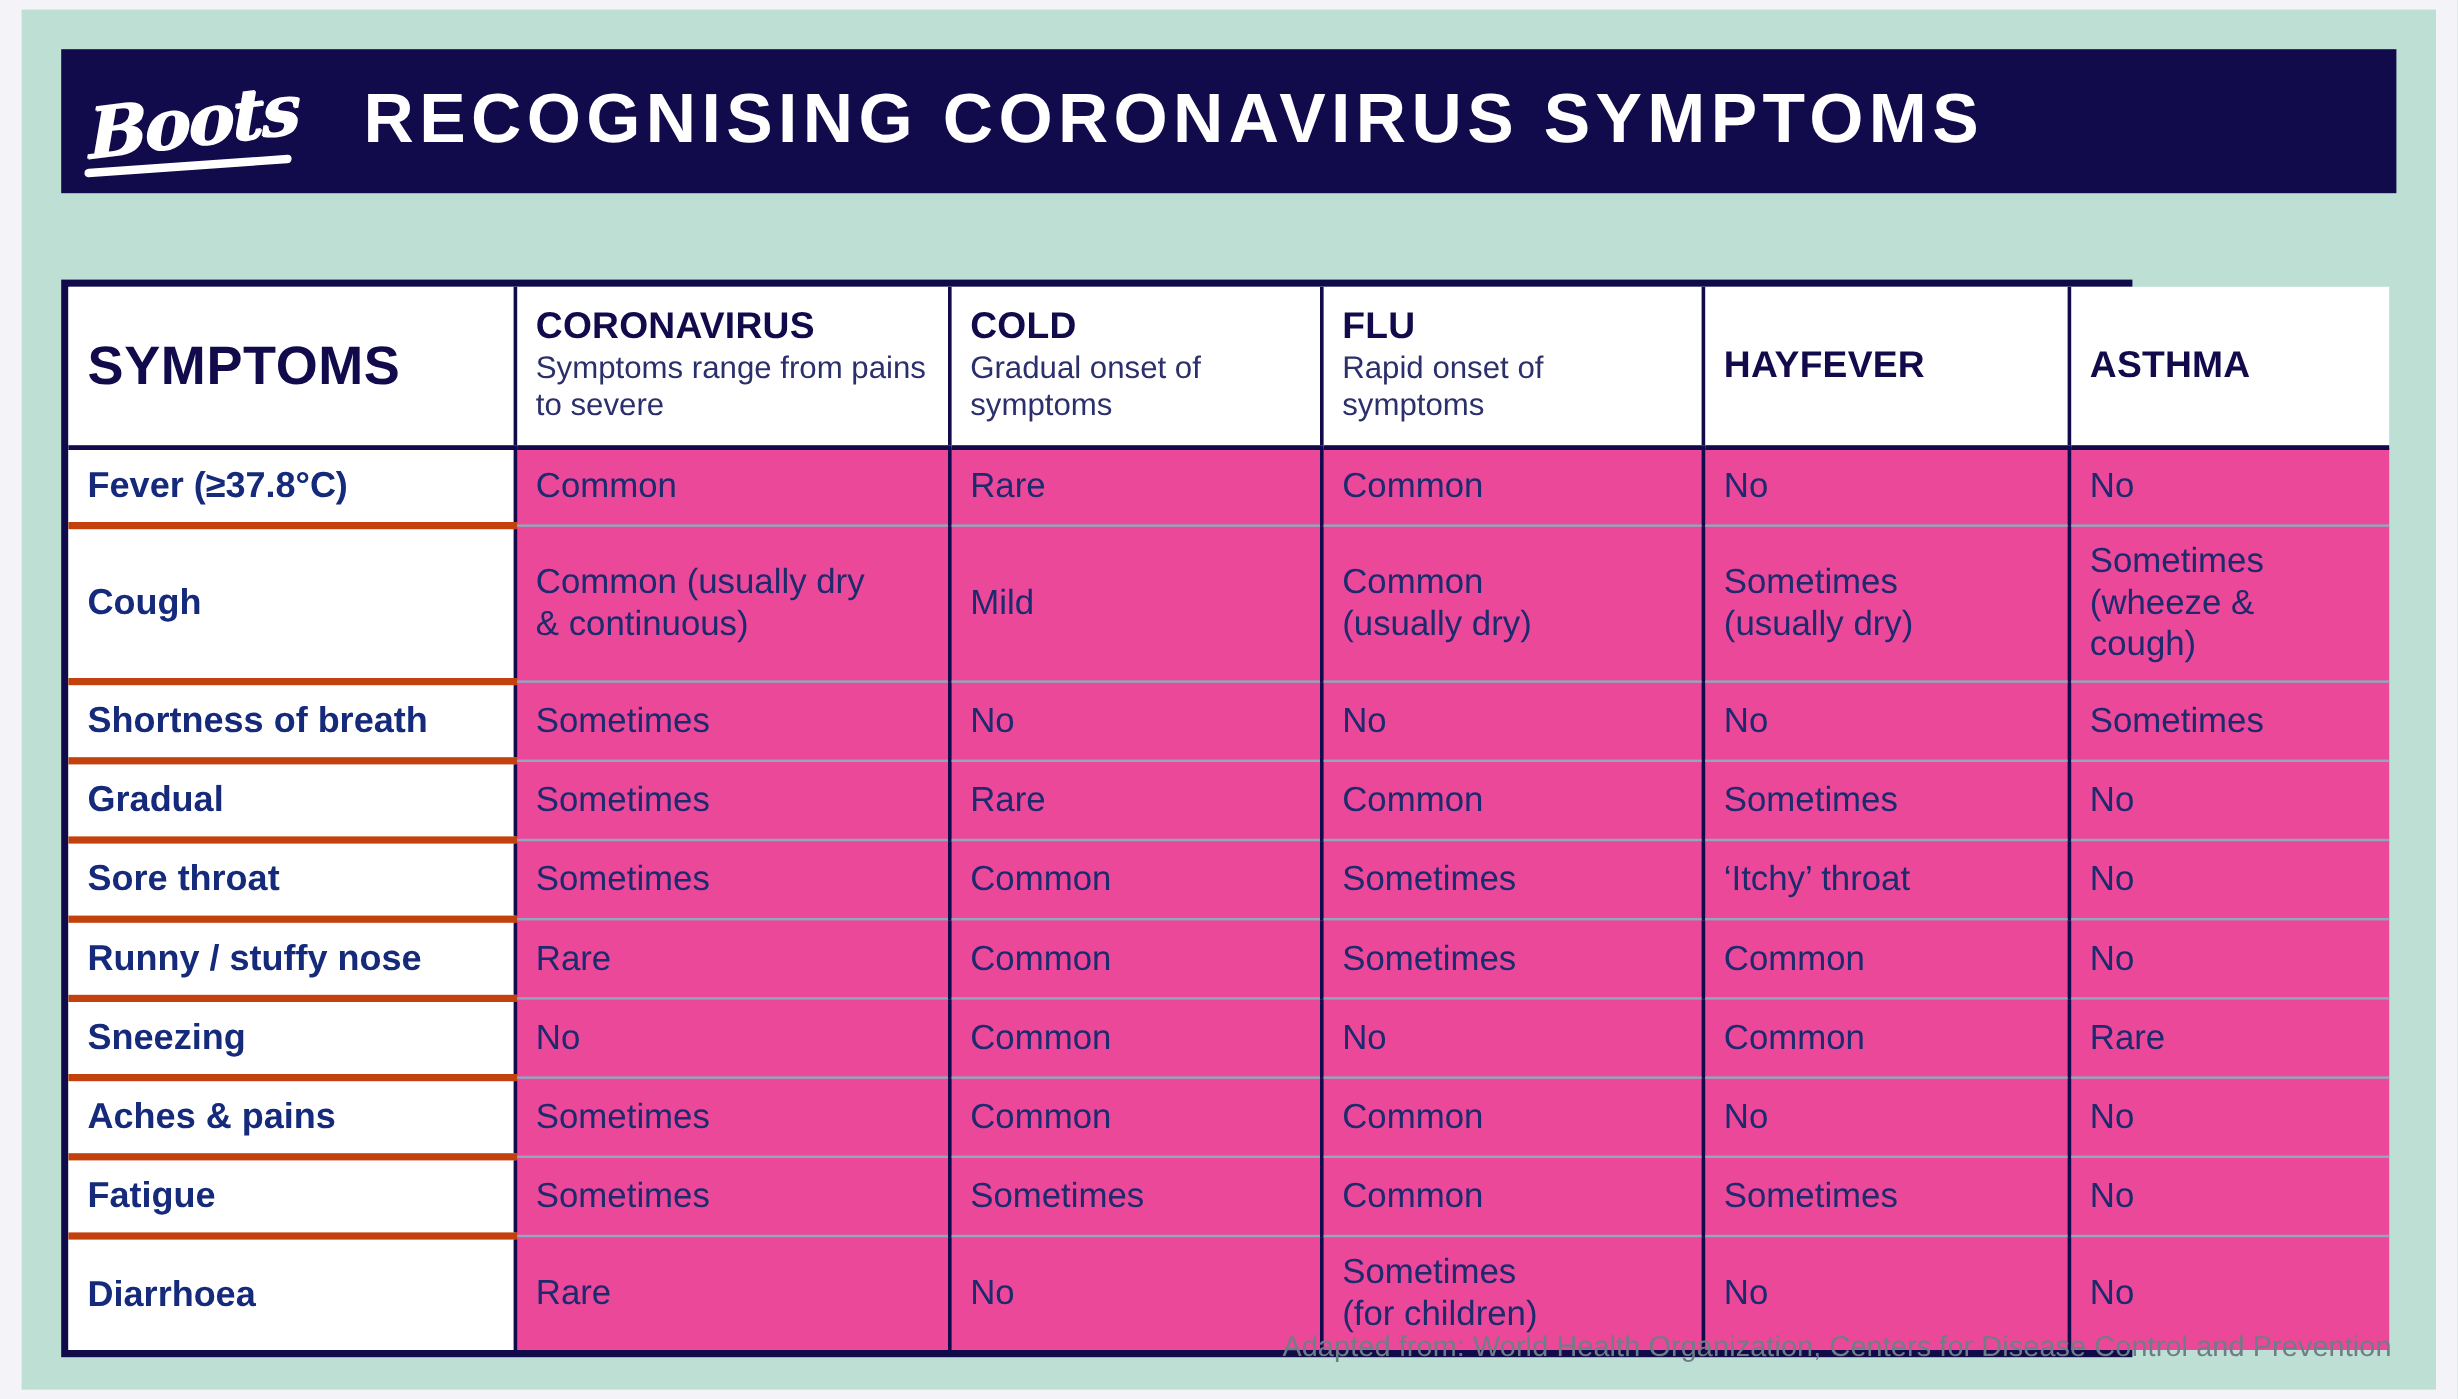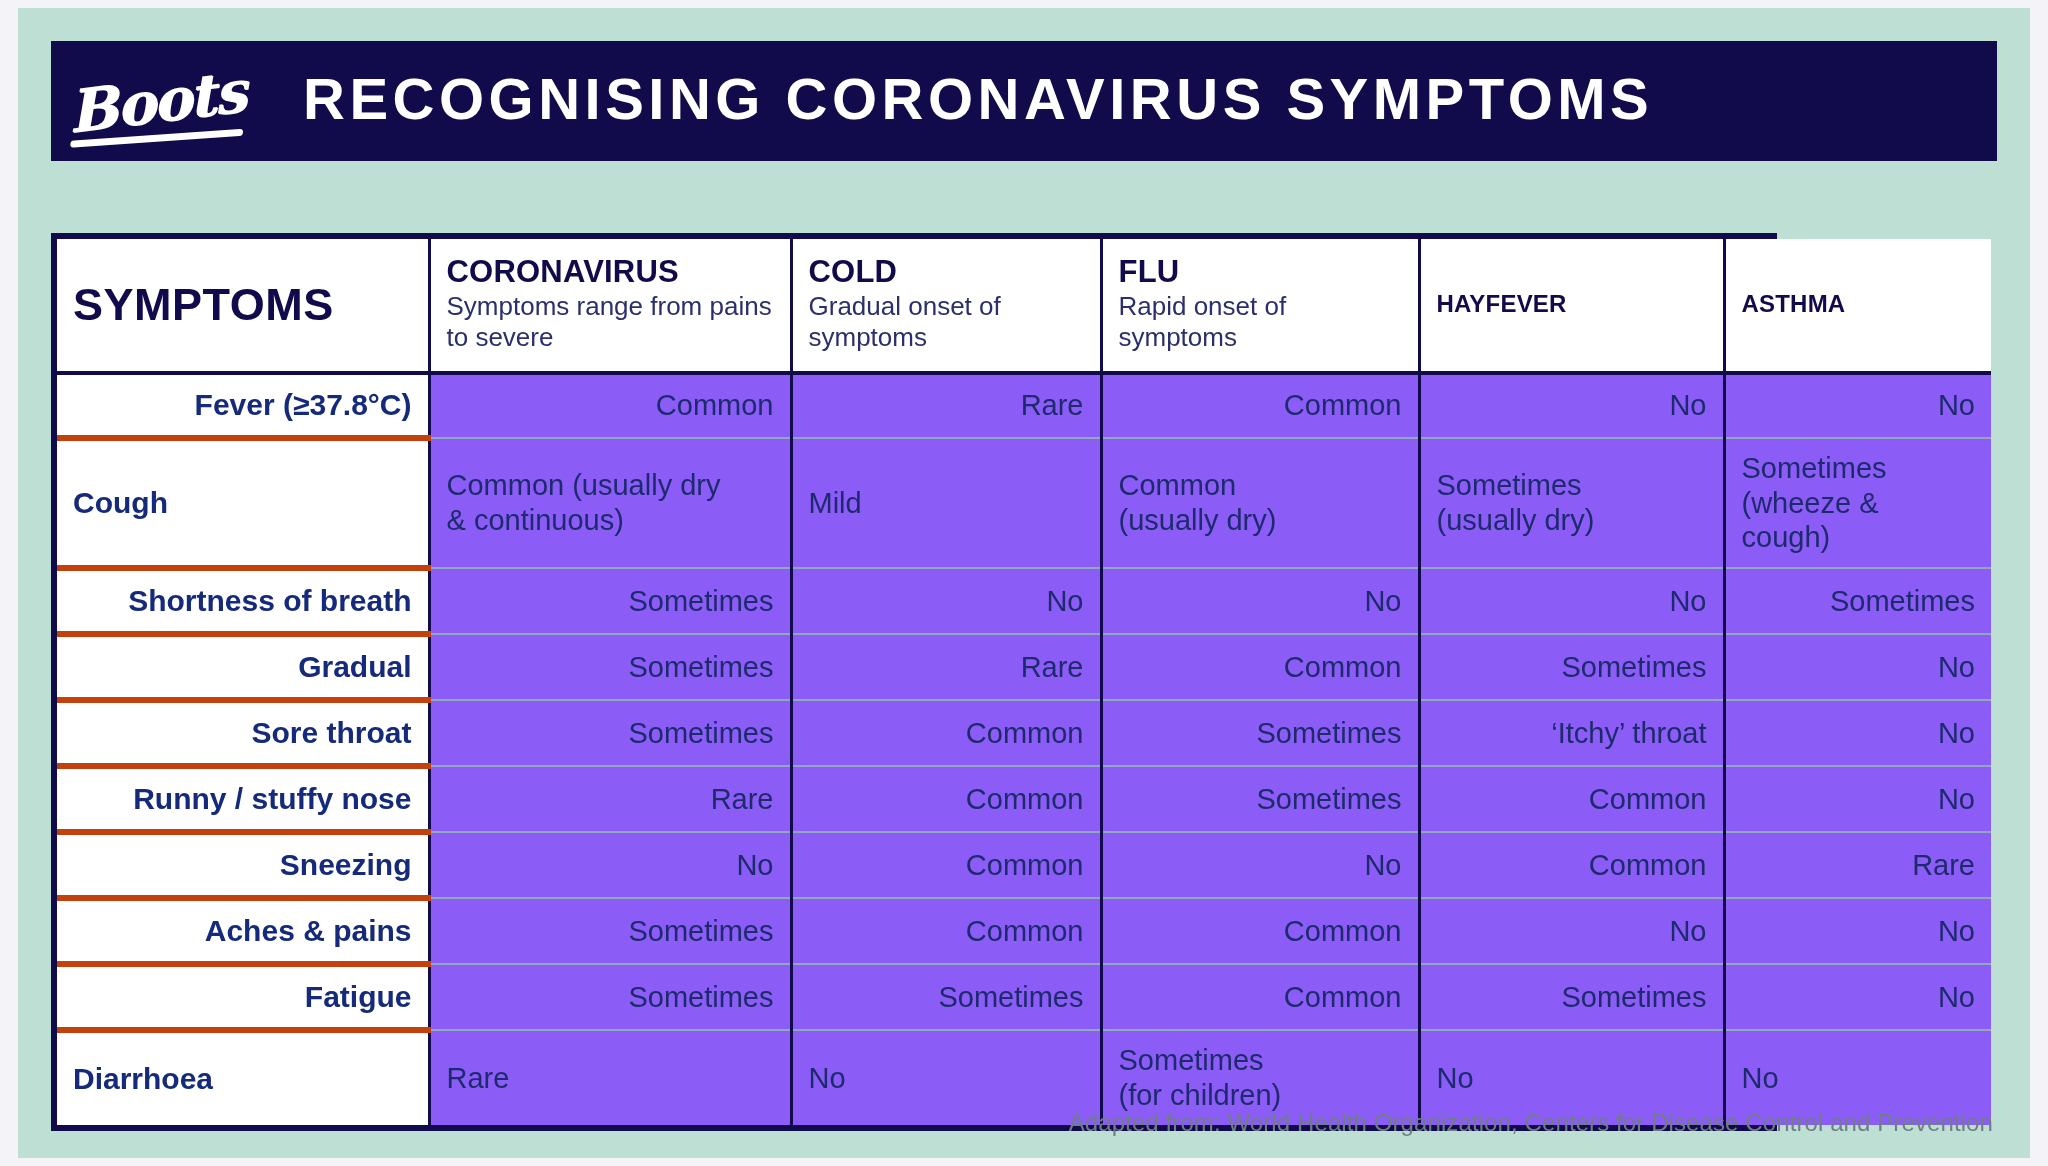--- a/index.html
+++ b/index.html
@@ -132,26 +132,26 @@
     letter-spacing: 0.2px;
   }
   .col-sub {
     color: #2b2f6b;
     font-size: 26px;
     font-weight: normal;
     line-height: 1.18;
     margin-top: 3px;
   }
   .col-title.mid-title {
-    font-size: 24px;
+    font-size: 31px;
   }
 
   
   tbody td {
-    background: #8b5cf6;
+    background: #ec4899;
     color: #1d2a6e;
     font-size: 29px;
     line-height: 1.2;
     padding: 12px 16px;
     vertical-align: middle;
     border-right: 3px solid #120b4b;
     border-top: 2px solid #8fa8bd;
     box-sizing: border-box;
   }
   tbody td:last-child { border-right: none; }
@@ -160,21 +160,21 @@
   tbody td.symptom-cell {
     background: #ffffff;
     font-weight: bold;
     color: #152a7a;
     font-size: 30px;
     border-top: 6px solid #c2410c;
   }
   tbody tr:first-child td.symptom-cell { border-top: none; }
 
   tbody tr.tall td { height: 84px; }
-  tbody tr.short td { height: 62px; text-align: right; }
+  tbody tr.short td { height: 62px; }
 
   .cell-line2 { display: block; }
 
   
   .footer {
     position: absolute;
     left: 33px;
     right: 33px;
     bottom: 21px;
     text-align: right;

